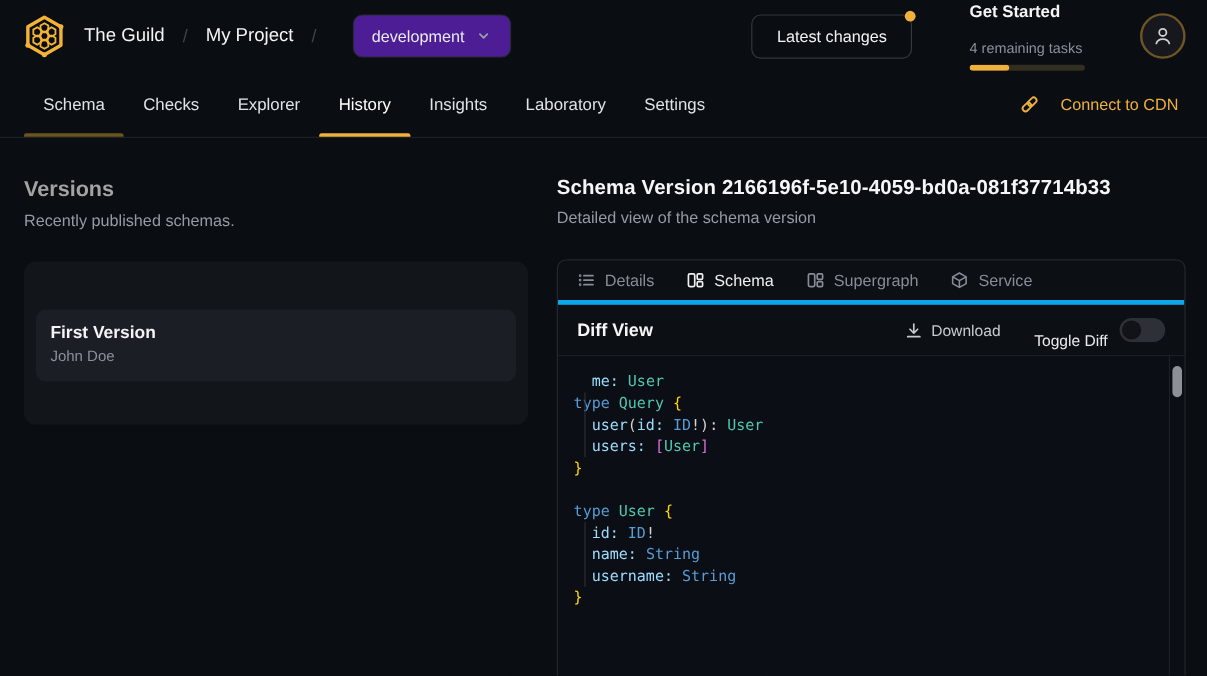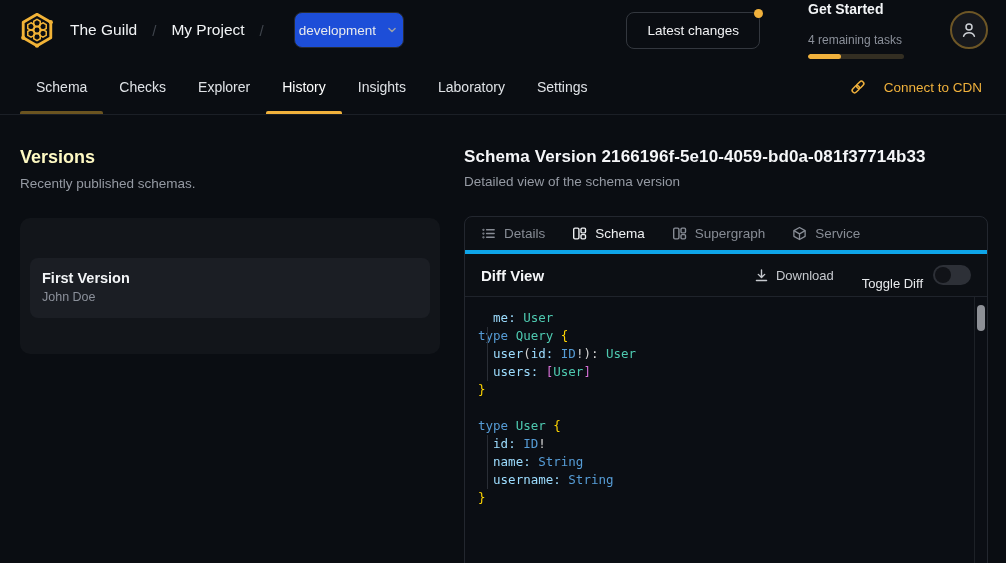--- a/index.html
+++ b/index.html
@@ -11,22 +11,22 @@
     -webkit-font-smoothing:antialiased;
   }
   svg { display:block; }
 
   
   .header { height:60px; display:flex; align-items:center; padding:0 18px; }
   .brand { margin-left:14px; font-size:15.5px; font-weight:500; color:#f2f4f6; }
   .crumb-sep { margin:0 15px; font-size:15px; color:#3f444c; }
   .crumb { font-size:15.5px; font-weight:500; color:#f2f4f6; }
   .env-select {
-    margin-left:15px; height:36px; padding:0 4px; display:flex; align-items:center; gap:9px;
-    background:#1d4ed8; border:1px solid #272b32; border-radius:8px; cursor:pointer;
+    margin-left:15px; height:36px; padding:0 15px; display:flex; align-items:center; gap:9px;
+    background:#4c1d95; border:1px solid #272b32; border-radius:8px; cursor:pointer;
   }
   .env-select span { font-size:13.5px; color:#e9ebee; }
   .hspacer { flex:1; }
   .latest-btn {
     position:relative; height:37px; padding:0 20px; display:flex; align-items:center;
     background:transparent; border:1px solid #33373e; border-radius:8px;
     color:#f2f3f5; font-size:13.5px; font-family:inherit; cursor:pointer; margin-right:48px;
   }
   .latest-dot { position:absolute; top:-4px; right:-4px; width:9px; height:9px; border-radius:50%; background:#f0b13c; }
   .get-started { width:96px; margin-right:46px; }
@@ -44,21 +44,21 @@
   .nav-tab { position:relative; display:flex; align-items:center; padding:0 16px; font-size:14px; color:#dfe2e6; cursor:pointer; }
   .nav-tab .under { position:absolute; left:0; right:0; bottom:0; height:3px; border-radius:2px 2px 0 0; }
   .nav-tab.dim .under { background:#6b5420; }
   .nav-tab.active { color:#ffffff; }
   .nav-tab.active .under { background:#f0b13c; }
   .cdn-link { display:flex; align-items:center; gap:18px; color:#f0b13c; font-size:13.5px; cursor:pointer; padding:0 4px; }
 
   
   .main { display:flex; padding:32px 18px 0 20px; height:448px; }
   .left-col { width:420px; margin-right:24px; flex:none; }
-  .panel-title { font-size:18px; font-weight:700; color:#fef9c3; }
+  .panel-title { font-size:18px; font-weight:700; color:#a3a3a3; }
   .panel-sub { margin-top:8px; font-size:13.5px; color:#959aa3; }
   .versions-card { margin-top:27px; background:#12151a; border-radius:10px; padding:40px 10px 10px 10px; height:136px; }
   .version-item { background:#1b1e24; border-radius:8px; padding:12px 12px 14px 12px; cursor:pointer; }
   .vi-name { font-size:14.5px; font-weight:600; color:#f2f4f6; }
   .vi-author { margin-top:4px; font-size:12.5px; color:#8b909a; }
   .vi-row { margin-top:14px; display:flex; align-items:center; }
   .vi-dot { width:8px; height:8px; border-radius:50%; background:#10b981; margin-right:9px; }
   .vi-status { font-size:13px; color:#c7cad0; }
   .vi-service { margin-left:auto; font-size:12px; font-weight:700; color:#f2f4f6; }
 

